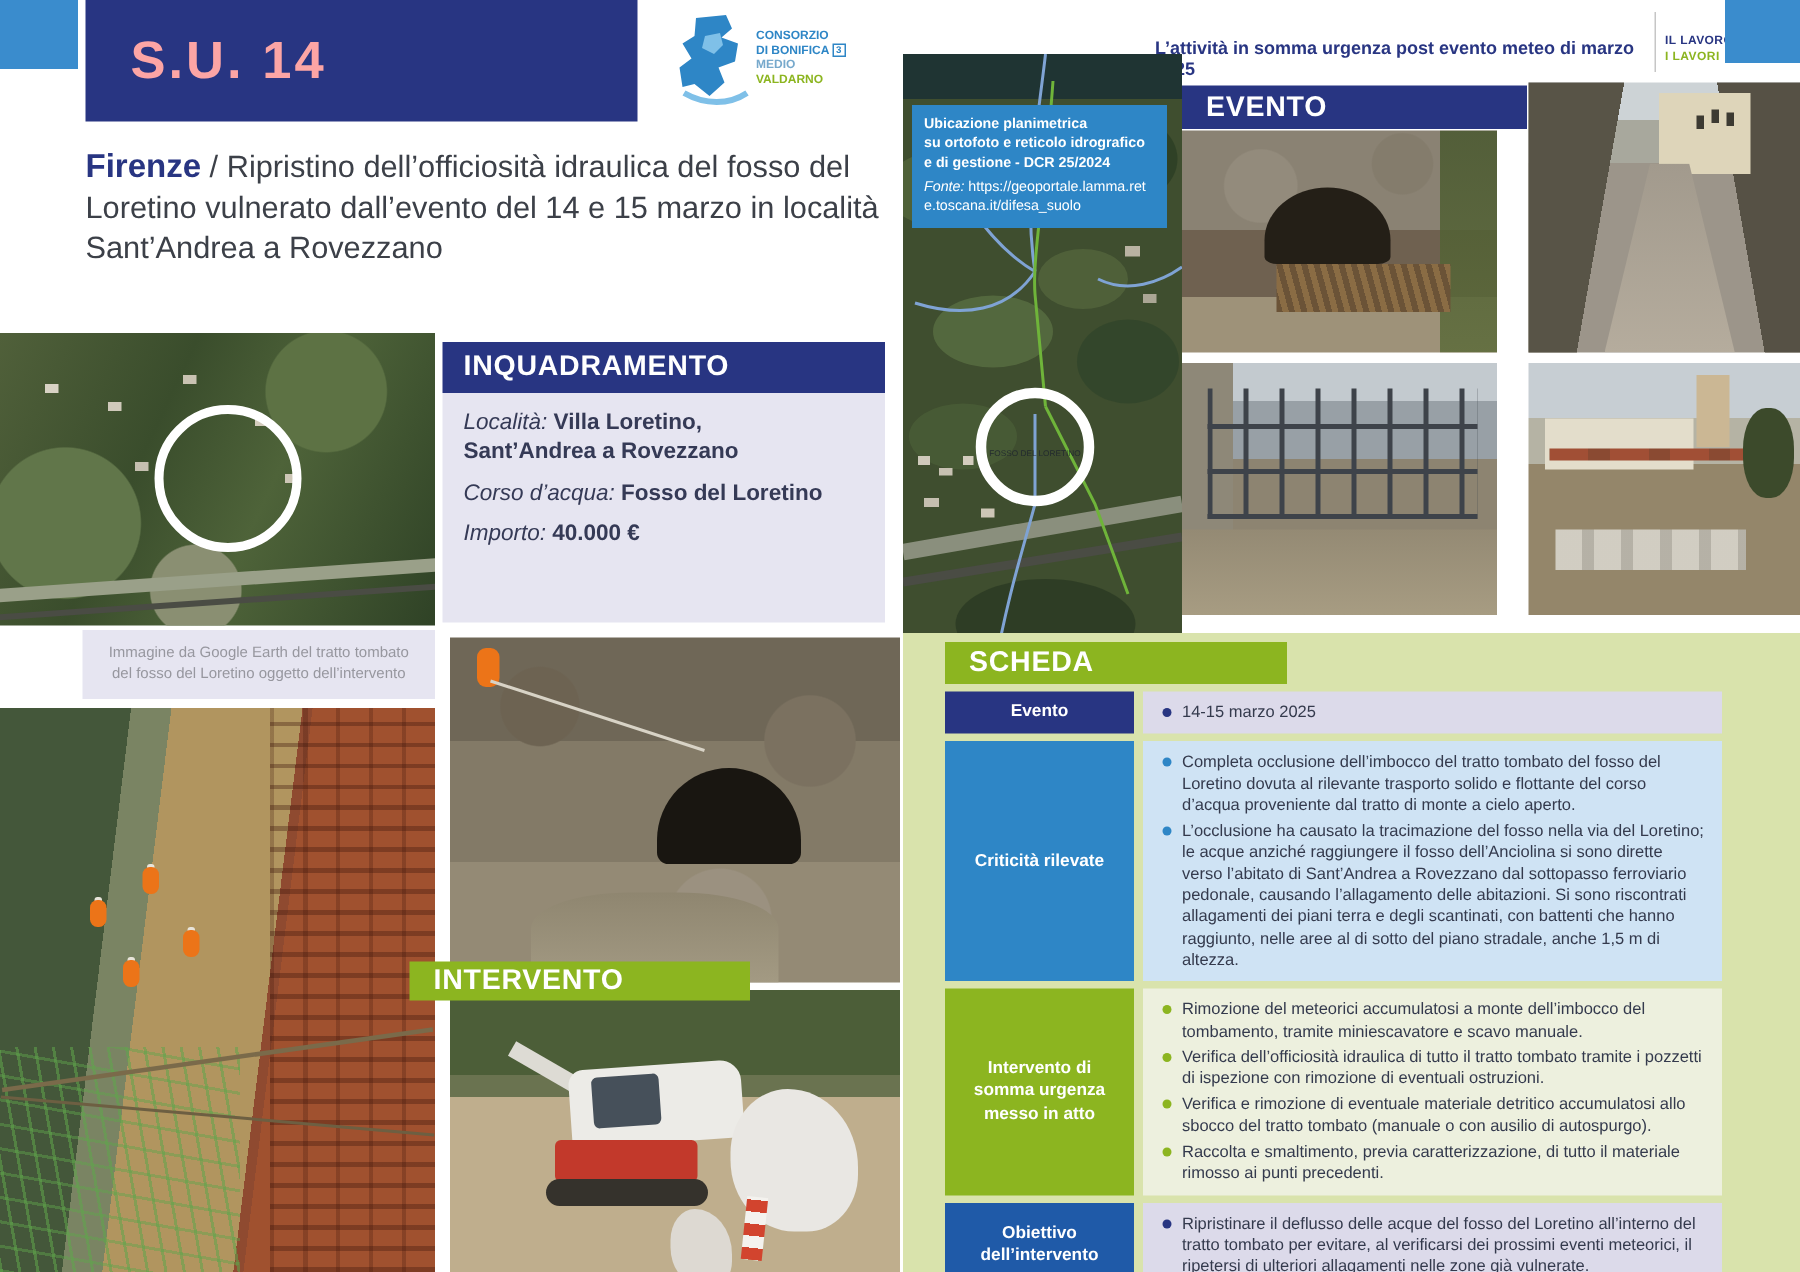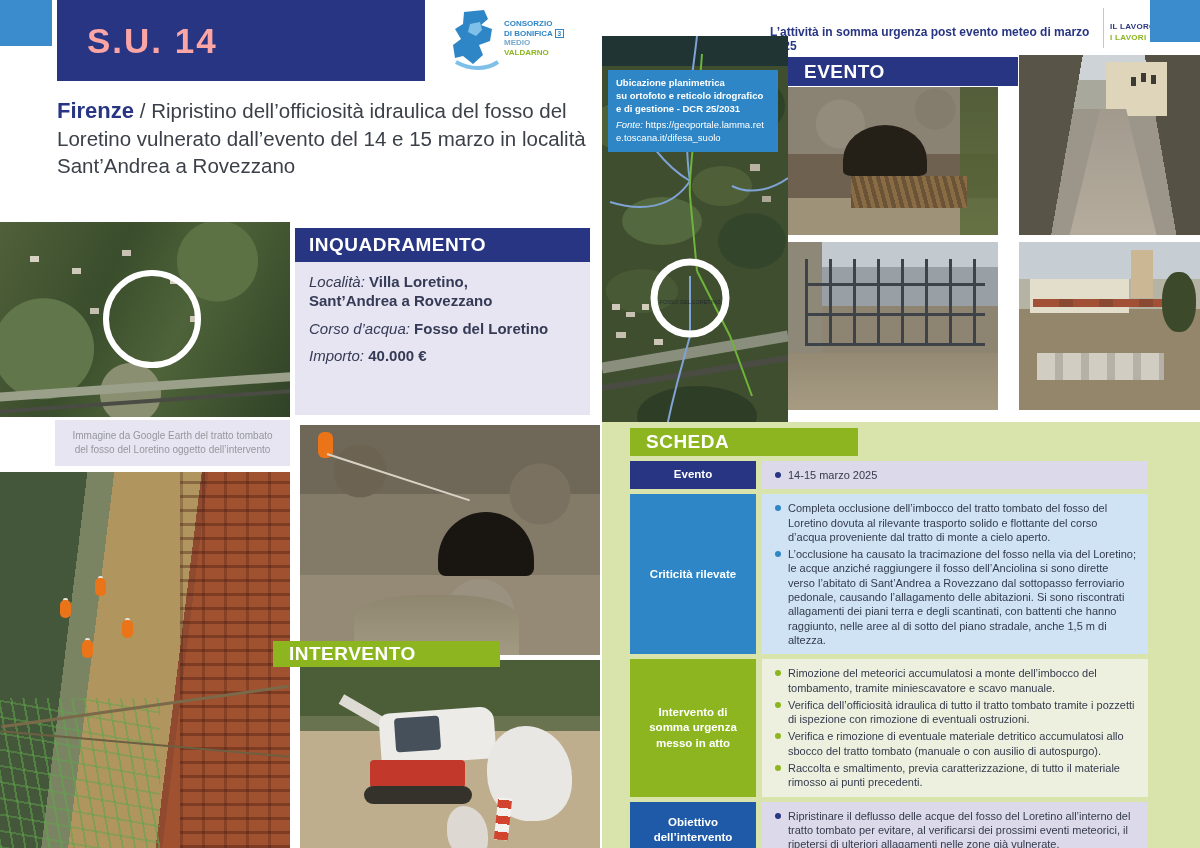--- a/index.html
+++ b/index.html
@@ -236,21 +236,21 @@
       <g fill="none" stroke="#6fb43a" stroke-width="2">
         <path d="M100 18 C95 90 86 135 88 160 L95 235"></path>
         <path d="M95 235 L128 300 L150 360"></path>
       </g>
       <circle cx="88" cy="262" r="36" fill="none" stroke="#ffffff" stroke-width="7"></circle>
       <text x="88" y="268" text-anchor="middle" font-size="5.5" fill="#1f262e" opacity=".9">FOSSO DEL LORETINO</text>
     </svg>
     <div class="map-info">
       <div class="b">Ubicazione planimetrica</div>
       <div class="b">su ortofoto e reticolo idrografico</div>
-      <div class="b">e di gestione - DCR 25/2031</div>
+      <div class="b">e di gestione - DCR 25/2024</div>
       <div class="fonte">
         <span class="fl">Fonte:</span>
         <span class="furl">https://geoportale.lamma.rete.toscana.it/difesa_suolo</span>
       </div>
     </div>
   </div>
 
   <div class="photo photo-aerial">
     <div class="aerial-road"></div>
     <div class="aerial-rail"></div>

